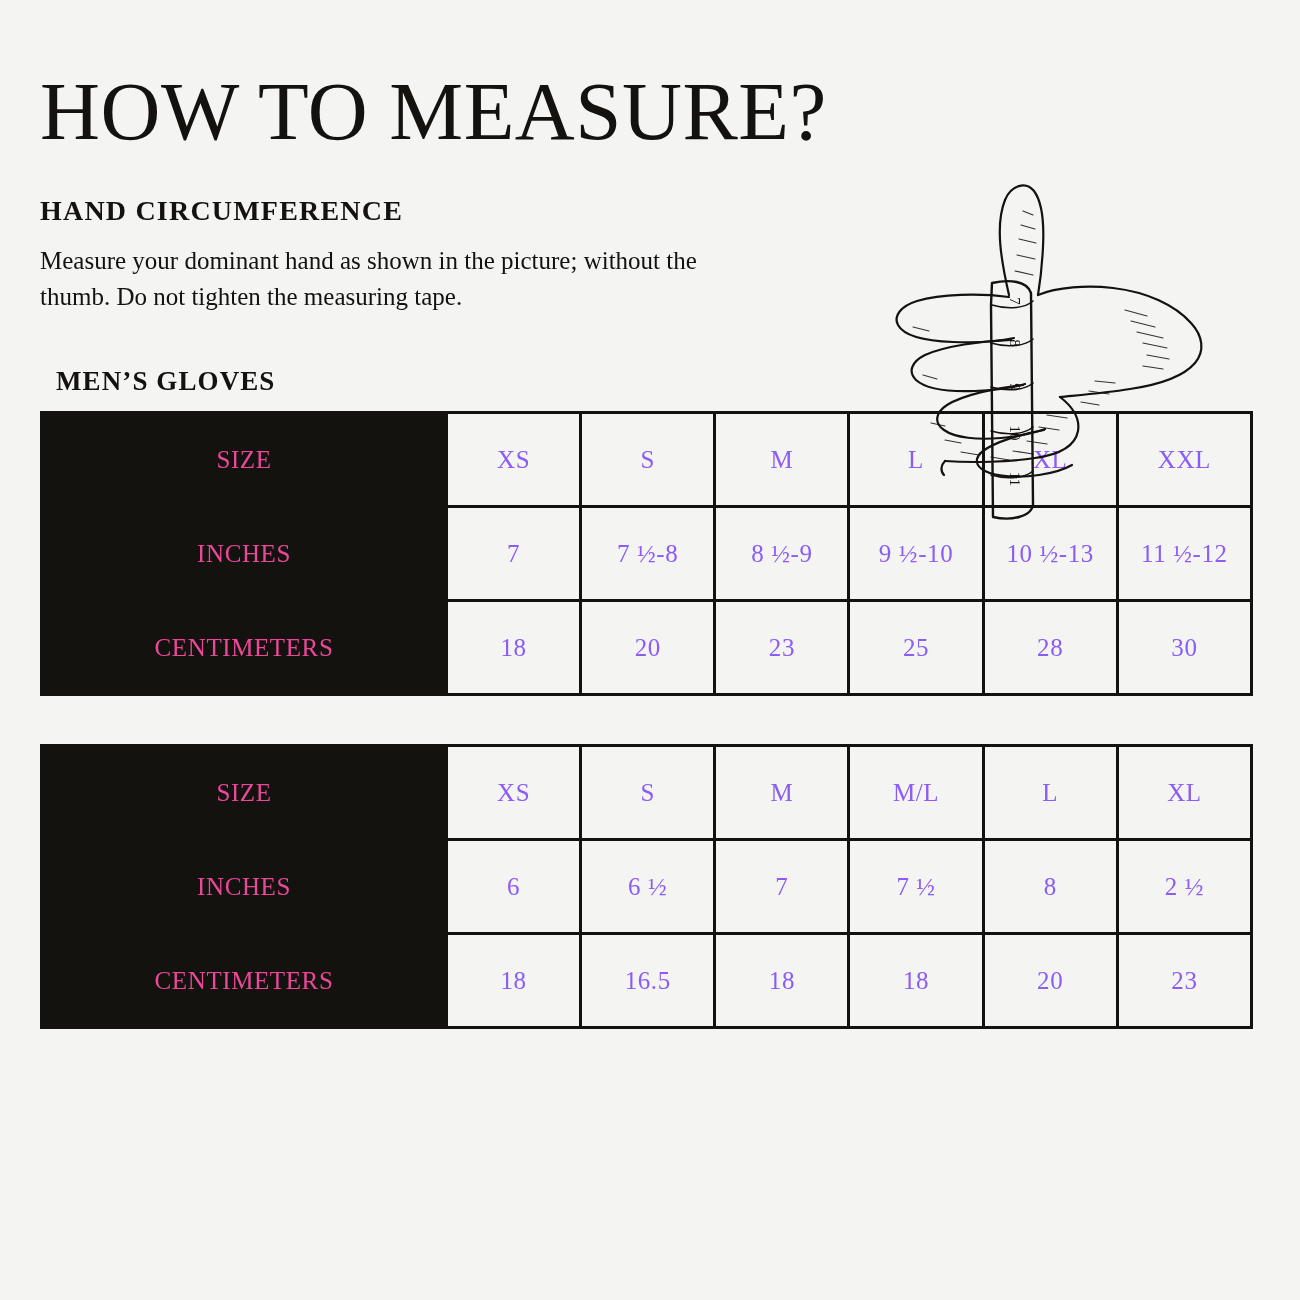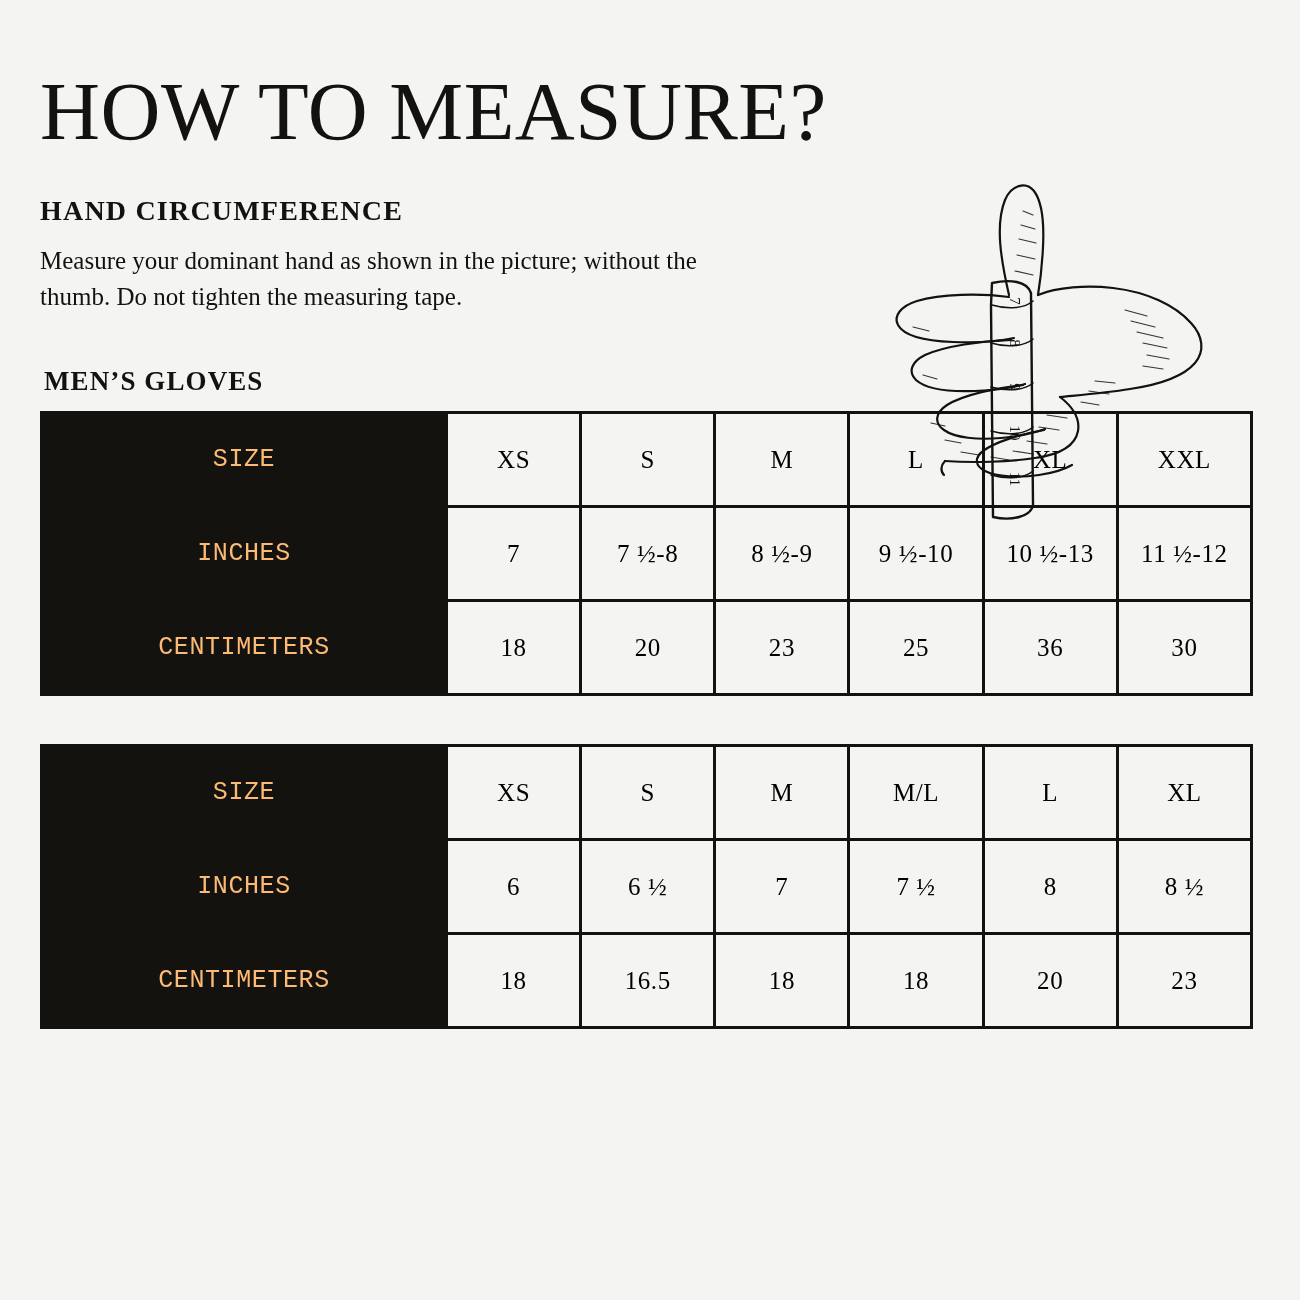--- a/index.html
+++ b/index.html
@@ -41,49 +41,48 @@
     font-size: 25px;
     line-height: 1.42;
     max-width: 690px;
     margin: 10px 0 52px 0;
   }
   .table-heading {
     font-family: "Liberation Serif", serif;
     font-weight: 700;
     font-size: 27px;
     letter-spacing: 1.1px;
-    margin: 0 0 14px 4px;
+    margin: 0 0 14px 16px;
   }
   table.size-table {
     border-collapse: collapse;
     width: 1213px;
     table-layout: fixed;
     margin-bottom: 48px;
     background: #14120f;
   }
   table.size-table td {
     border: 3px solid #14120f;
     height: 91px;
     text-align: center;
     vertical-align: middle;
     font-size: 25px;
     letter-spacing: 0.6px;
     padding: 0;
   }
   td.row-label {
     background: #14120f;
-    color: #fdba74;
+    color: #ec4899;
     width: 402px;
     font-size: 25px;
     letter-spacing: 1.2px;
-    font-family: Liberation Mono, monospace;
   }
   td.value {
     background: #f4f4f2;
-    color: #000000;
+    color: #8b5cf6;
   }
   .hand-figure {
     position: absolute;
     top: 175px;
     right: 55px;
     width: 450px;
     height: 360px;
   }
 </style>
 </head>
@@ -179,21 +178,21 @@
         <td class="value">9 ½-10</td>
         <td class="value">10 ½-13</td>
         <td class="value">11 ½-12</td>
       </tr>
       <tr>
         <td class="row-label">CENTIMETERS</td>
         <td class="value">18</td>
         <td class="value">20</td>
         <td class="value">23</td>
         <td class="value">25</td>
-        <td class="value">36</td>
+        <td class="value">28</td>
         <td class="value">30</td>
       </tr>
     </tbody>
   </table>
 
   <table class="size-table">
     <tbody>
       <tr>
         <td class="row-label">SIZE</td>
         <td class="value">XS</td>
@@ -203,21 +202,21 @@
         <td class="value">L</td>
         <td class="value">XL</td>
       </tr>
       <tr>
         <td class="row-label">INCHES</td>
         <td class="value">6</td>
         <td class="value">6 ½</td>
         <td class="value">7</td>
         <td class="value">7 ½</td>
         <td class="value">8</td>
-        <td class="value">8 ½</td>
+        <td class="value">2 ½</td>
       </tr>
       <tr>
         <td class="row-label">CENTIMETERS</td>
         <td class="value">18</td>
         <td class="value">16.5</td>
         <td class="value">18</td>
         <td class="value">18</td>
         <td class="value">20</td>
         <td class="value">23</td>
       </tr>

